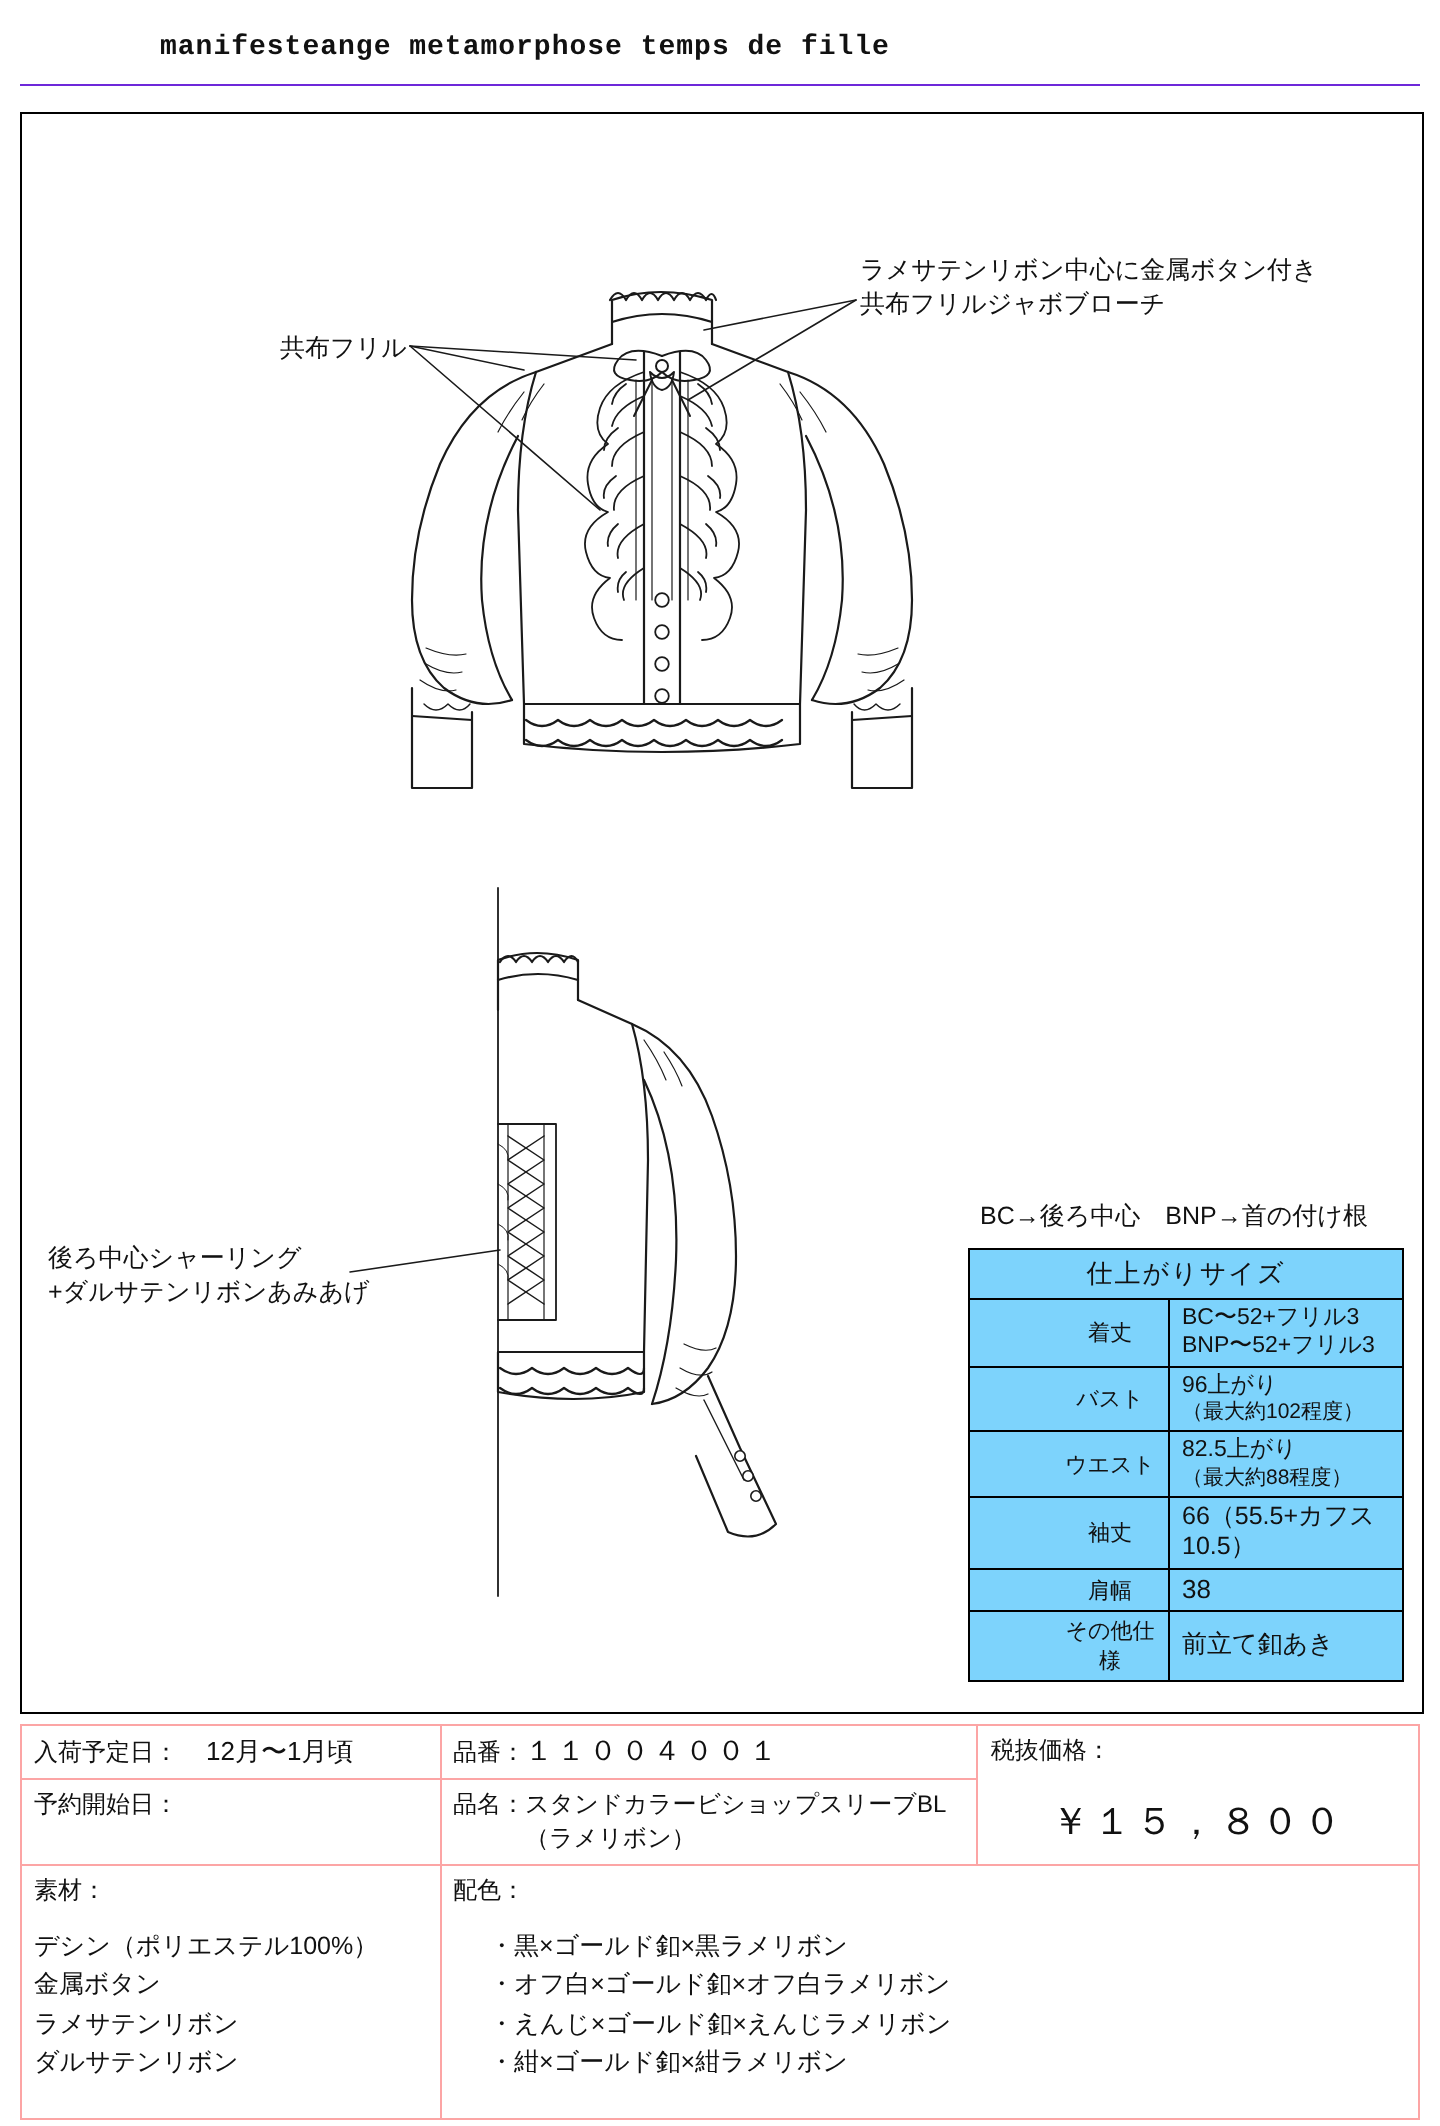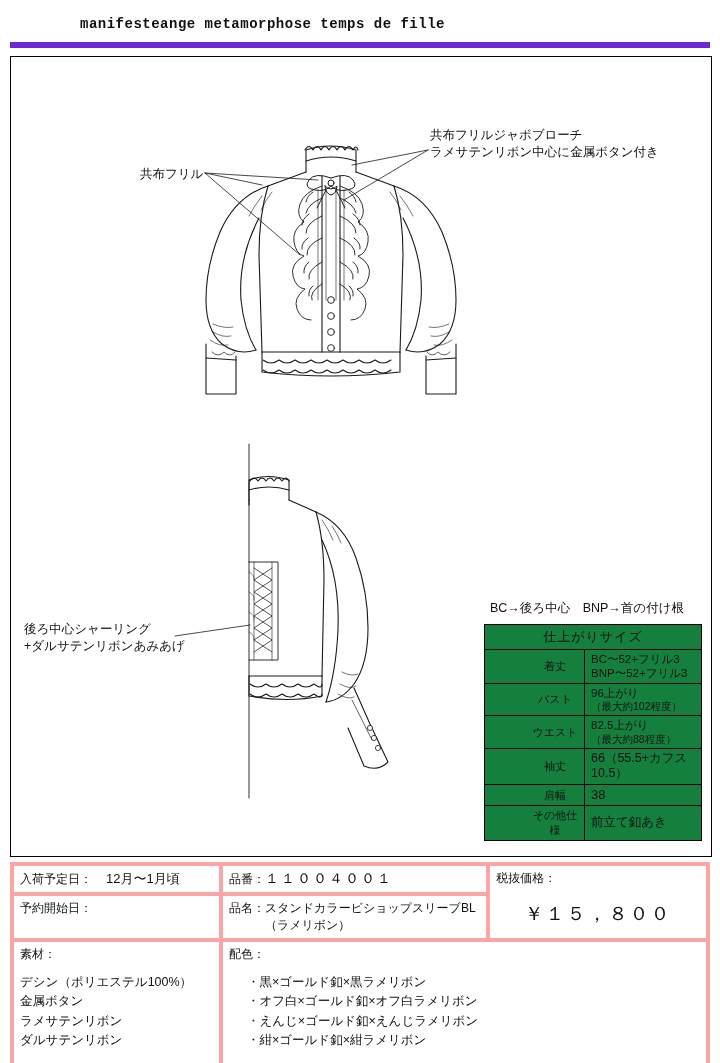--- a/index.html
+++ b/index.html
@@ -1,46 +1,46 @@
 <!DOCTYPE html>
 <html><head>
 <meta charset="utf-8">
 <style>
   html,body{margin:0;padding:0;background:#ffffff;}
   body{width:720px;height:1063px;font-family:"Liberation Sans",sans-serif;color:#111;position:relative;}
   .page{position:absolute;left:0;top:0;width:720px;height:1063px;}
 
   
-  .header{position:absolute;left:10px;top:10px;width:700px;height:32px;border-bottom:6px solid #6d28d9;}
+  .header{position:absolute;left:10px;top:10px;width:700px;height:32px;border-bottom:1px solid #6d28d9;}
   .header-title{position:absolute;left:70px;top:6px;font-family:"Liberation Mono",monospace;font-size:14px;letter-spacing:0.5px;color:#111;font-weight:bold;}
 
   
   .art-frame{position:absolute;left:10px;top:56px;width:700px;height:799px;border:1px solid #000;background:#fff;}
 
   .note{position:absolute;font-family:"Liberation Sans",sans-serif;font-size:12.5px;line-height:1.35;color:#111;white-space:nowrap;}
   .note-1{left:430px;top:127px;}
   .note-2{left:140px;top:166px;}
   .note-3{left:24px;top:621px;}
 
   svg.overlay{position:absolute;left:0;top:0;width:720px;height:1063px;pointer-events:none;}
 
   
   .bc-note{position:absolute;left:490px;top:600px;font-size:12.5px;white-space:nowrap;}
-  .spec{position:absolute;left:484px;top:624px;width:218px;border-collapse:collapse;font-size:11px;background:#15803d;}
+  .spec{position:absolute;left:484px;top:624px;width:218px;border-collapse:collapse;font-size:11px;background:#7dd3fc;}
   .spec td{border:1px solid #000;padding:2px 3px;vertical-align:middle;}
   .spec .head{text-align:center;font-size:13px;padding:3px 0;letter-spacing:1px;}
   .spec .lbl{width:52px;text-align:center;font-size:11px;color:#111;padding-left:44px;}
   .spec .val{padding-left:6px;font-size:11.5px;line-height:1.25;}
   .spec .val.big{font-size:13px;}
   .spec .val.mid{font-size:12.5px;}
   .sub{font-size:10.5px;}
 
   
   .info{position:absolute;left:10px;top:862px;width:700px;border-collapse:collapse;font-size:12px;}
-  .info td{border:4px solid #fca5a5;vertical-align:top;padding:4px 6px;}
+  .info td{border:1px solid #fca5a5;vertical-align:top;padding:4px 6px;}
   .cell-lbl{font-size:12px;}
   .inline-val{font-size:13px;padding-left:14px;}
   .num{font-family:"Liberation Sans",sans-serif;font-size:14px;letter-spacing:2px;}
   .price{font-size:19px;letter-spacing:2px;text-align:center;padding-top:14px;}
   .price-lbl{font-size:12px;}
   .mat-list div,.col-list div{font-size:12.5px;line-height:1.55;}
   .mat-box{padding:8px 10px 10px 14px;margin-left:46px;}
   .col-box{padding:8px 10px 10px 10px;}
   .pad-top{padding-top:10px;}
 </style>
@@ -49,22 +49,22 @@
 
 <div class="page">
 
   <div class="header">
     <div class="header-title">manifesteange metamorphose temps de fille</div>
   </div>
 
   <div class="art-frame"></div>
 
   <div class="note note-1">
+    <div>ラメサテンリボン中心に金属ボタン付き</div>
     <div>共布フリルジャボブローチ</div>
-    <div>ラメサテンリボン中心に金属ボタン付き</div>
   </div>
   <div class="note note-2">共布フリル</div>
   <div class="note note-3">
     <div>後ろ中心シャーリング</div>
     <div>+ダルサテンリボンあみあげ</div>
   </div>
 
   <svg class="overlay" viewBox="0 0 720 1063" xmlns="http://www.w3.org/2000/svg">
     <g fill="none" stroke="#1a1a1a" stroke-width="1.1" stroke-linejoin="round" stroke-linecap="round">
 

